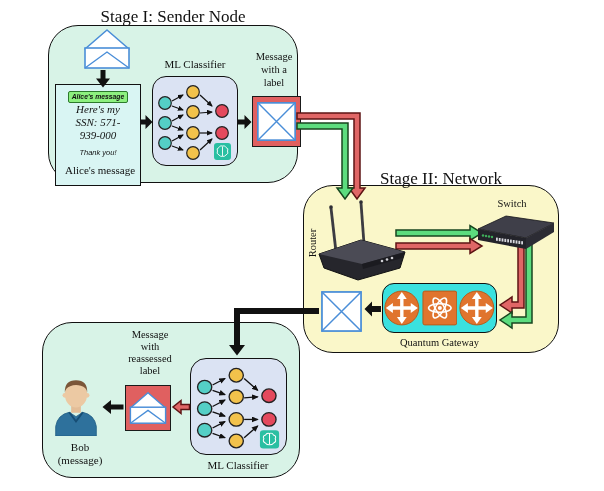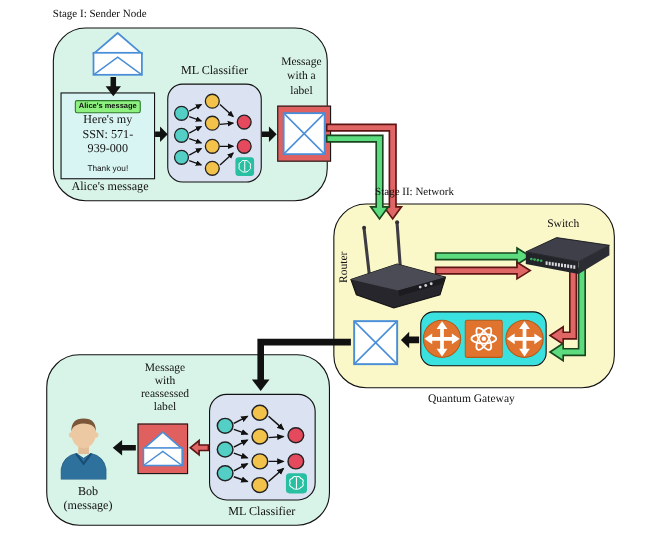--- a/index.html
+++ b/index.html
@@ -2,24 +2,24 @@
 <html style="--mint: #d8f3e7; --yellow-bg: #faf7c9; --msgbox: #d9f5f3; --mlbox: #dbe3f3; --cyan: #3ae1df; --orange: #e0742e; --label-green: #8df07f; --node-teal: #54cfc6; --node-yellow: #f2c24b; --node-red: #e4495d; --red-env: #e06060; --arrow-green: #5cdc7e; --arrow-green-dark: #17461f; --arrow-red: #e06666; --arrow-red-dark: #5d1414; --env-blue: #4a8ed8; --chip-teal: #29bfa2;"><head>
 <meta charset="utf-8">
 <style>
   html,body{margin:0;padding:0;background:#fff;}
   #canvas{position:relative;width:604px;height:491px;background:#fff;overflow:hidden;
           font-family:"Liberation Serif",serif;color:#111;}
   .abs{position:absolute;}
   .stagebox{position:absolute;border:1.6px solid #111;border-radius:30px;box-sizing:border-box;}
   .mint{background:var(--mint);}
   .yellow{background:var(--yellow-bg);}
-  .title{position:absolute;font-size:10px;text-align:left;white-space:nowrap;}
+  .title{position:absolute;font-size:17px;text-align:center;white-space:nowrap;}
   .lbl{position:absolute;font-size:10.5px;text-align:center;line-height:1.25;}
-  .msgbox{position:absolute;left:55px;top:84px;width:86px;height:79px;background:var(--msgbox);
-          border:1.3px solid #111;box-sizing:border-box;text-align:center;}
+  .msgbox{position:absolute;left:55px;top:84px;width:86px;height:102px;background:var(--msgbox);
+          border:1.3px solid #111;box-sizing:border-box;text-align:center;font-style:italic;}
   .greenlabel{display:inline-block;margin-top:3px;padding:1.5px 3px;background:var(--label-green);
           border:1px solid #2c7a2c;border-radius:2px;font-family:"Liberation Sans",sans-serif;
           font-size:6.8px;font-weight:600;}
   .msgline{font-size:11px;line-height:1.2;}
   .thanks{font-family:"Liberation Sans",sans-serif;font-size:7.5px;margin-top:5px;}
   .mlbox{position:absolute;background:var(--mlbox);border:1.5px solid #111;box-sizing:border-box;}
   .gateway{position:absolute;left:382px;top:283px;width:115px;height:50px;background:var(--cyan);
           border:1.6px solid #111;border-radius:12px;box-sizing:border-box;display:flex;
           align-items:center;justify-content:center;gap:1px;}
   .redsq{position:absolute;background:var(--red-env);border:1.6px solid #1a1a1a;box-sizing:border-box;}
@@ -261,21 +261,21 @@
   <div class="lbl" style="left:150px;width:90px;top:58px;font-size:11px;">ML Classifier</div>
 
   <div class="lbl" style="left:246px;width:56px;top:50px;">
     <div>Message</div>
     <div>with a</div>
     <div>label</div>
   </div>
 
   <div class="router-label">Router</div>
   <div class="lbl" style="left:472px;width:80px;top:197px;">Switch</div>
-  <div class="lbl" style="left:366px;width:125px;top:336px;margin-top:20px;">Quantum Gateway</div>
+  <div class="lbl" style="left:377px;width:125px;top:336px;">Quantum Gateway</div>
 
   <div class="lbl" style="left:118px;width:64px;top:329px;line-height:1.15;">
     <div>Message</div>
     <div>with</div>
     <div>reassessed</div>
     <div>label</div>
   </div>
   <div class="lbl" style="left:193px;width:90px;top:459px;font-size:11px;">ML Classifier</div>
   <div class="lbl" style="left:40px;width:80px;top:441px;font-size:11px;line-height:1.2;">
     <div>Bob</div>

